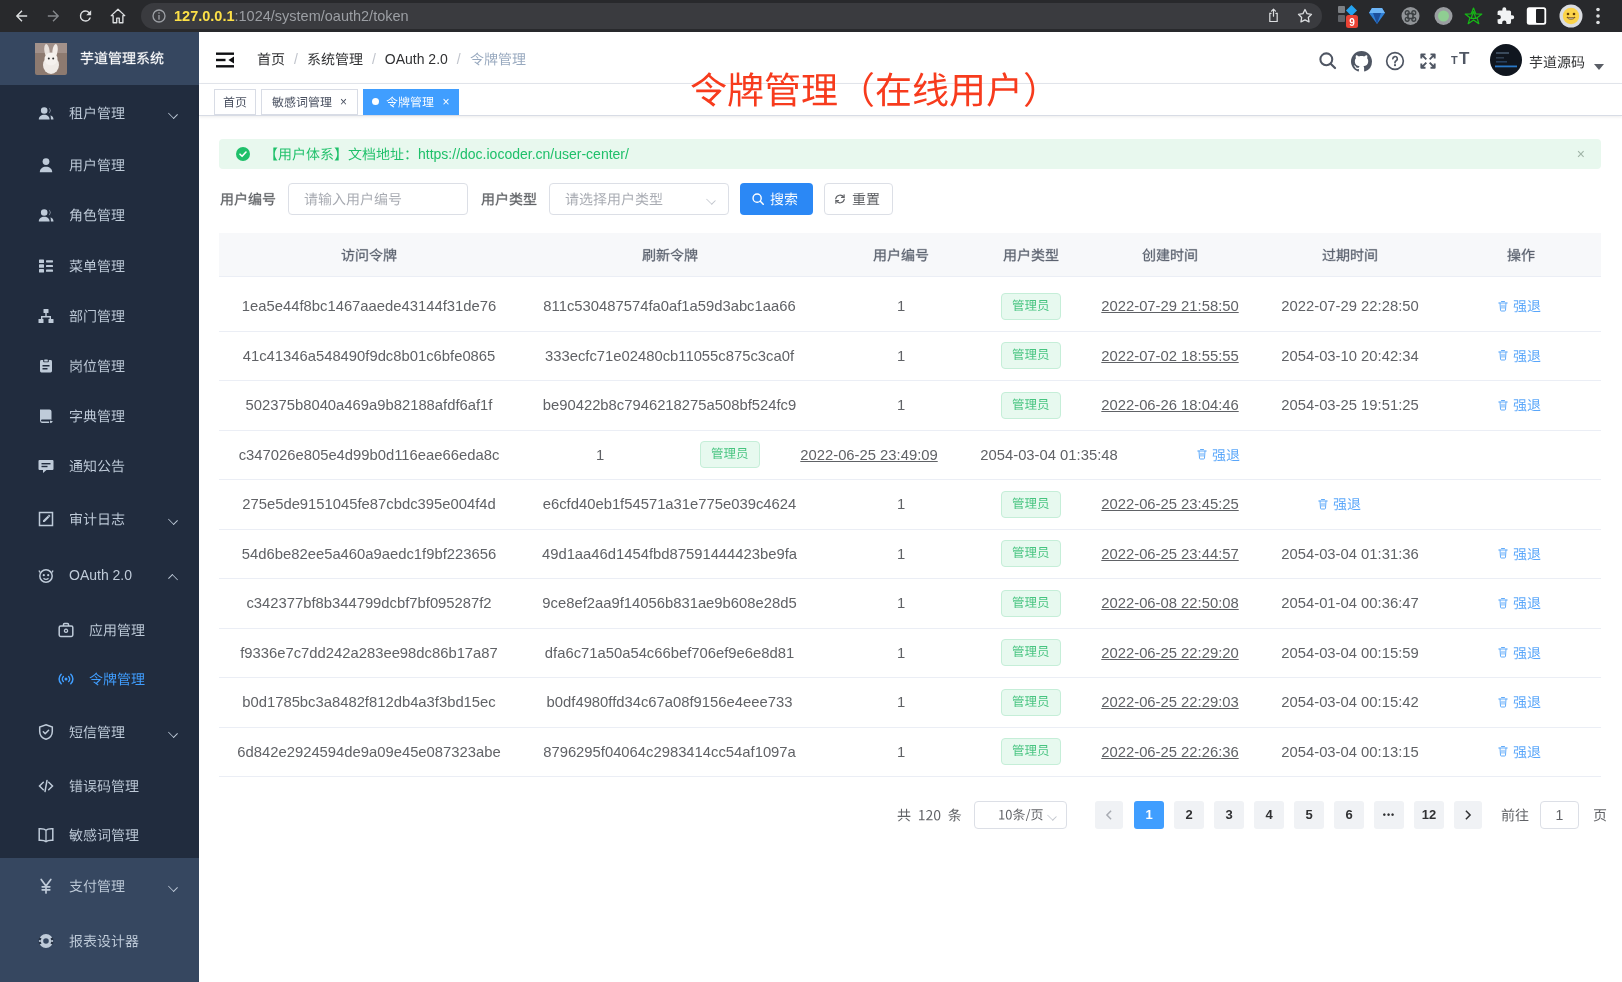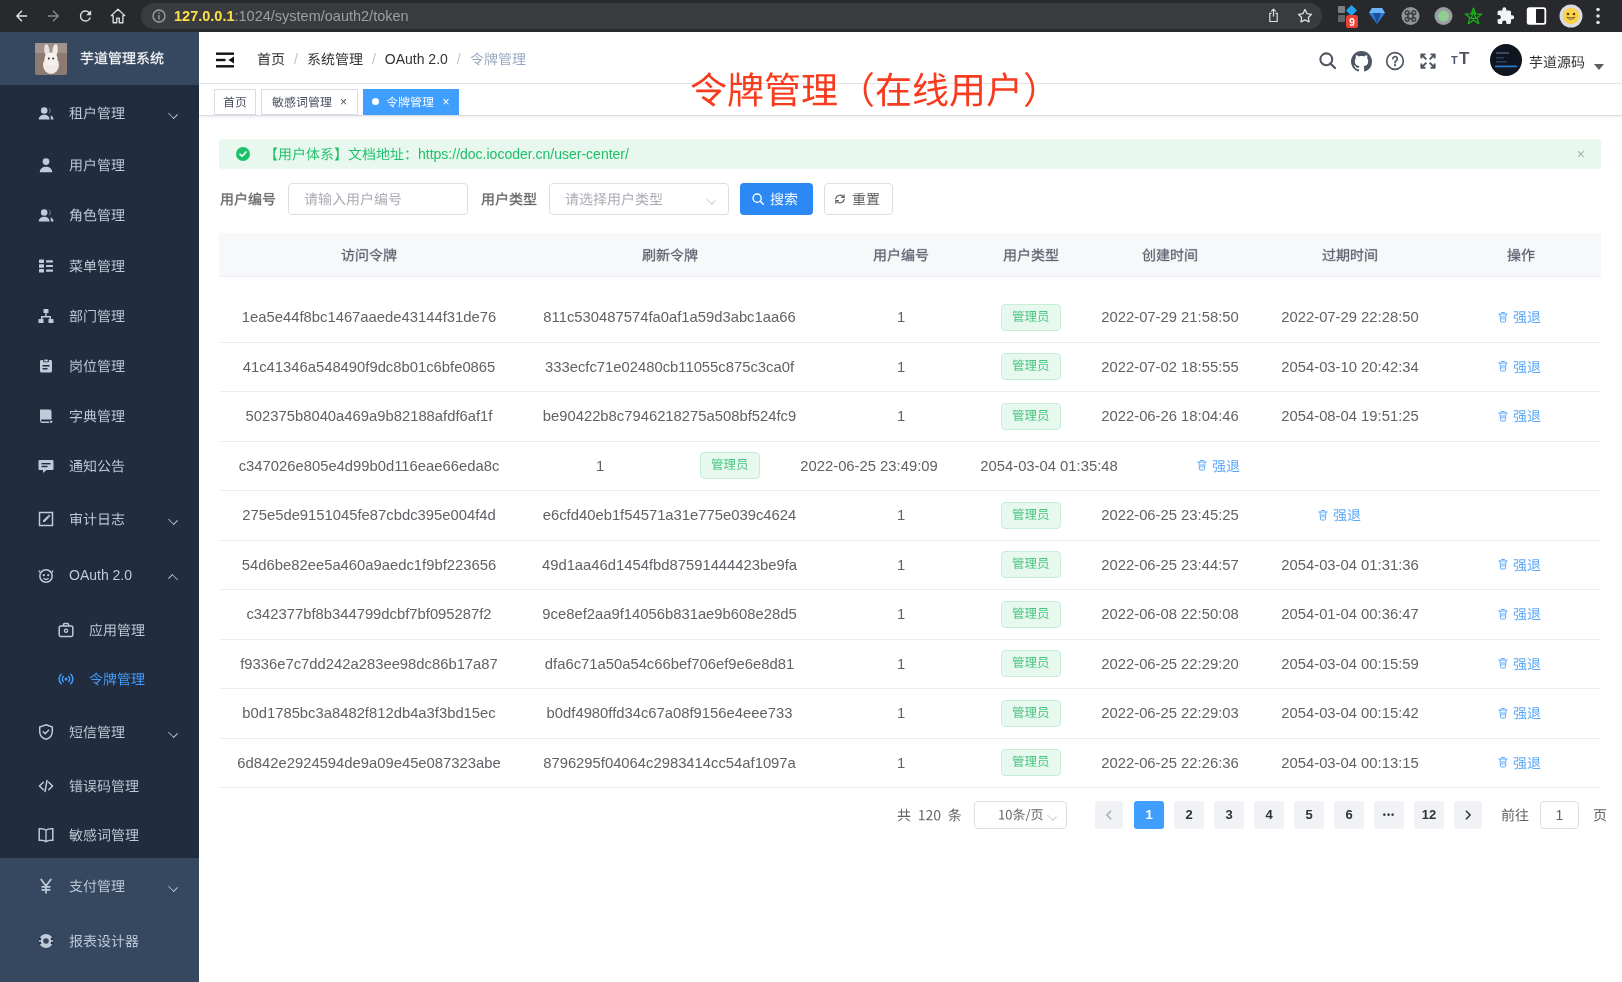--- a/index.html
+++ b/index.html
@@ -55,22 +55,22 @@
 .flabel { position:absolute; top:183px; height:32px; line-height:32px; font-size:14px; font-weight:700; color:#606266; }
 .finput { position:absolute; top:183px; height:32px; border:1px solid #dcdfe6; border-radius:4px; background:#fff; font-size:14px; color:#a8abb2; line-height:30px; padding-left:15px; }
 .btn { position:absolute; top:183px; height:32px; border-radius:4px; font-size:14px; display:flex; align-items:center; justify-content:center; }
 #btn-search { left:740px; width:73px; background:#2b88f5; color:#fff; }
 #btn-reset { left:824px; width:69px; background:#fff; border:1px solid #dcdfe6; color:#606266; }
 .btn svg { margin-right:5px; }
 
 
 #thead { position:absolute; left:219px; top:233px; width:1382px; height:44px; background:#f7f8fa; border-bottom:1px solid #ebeef5; display:flex; font-weight:700; color:#5c6370; font-size:14px; }
 #thead > div, .trow > div { display:flex; align-items:center; justify-content:center; }
-.c1{width:300px;} .c2{width:301px;} .c3{width:162px;} .c4{width:98px;} .c5{width:180px;} .c6{width:180px;} .c7{width:161px;}
-#tbody { position:absolute; left:219px; top:293px; width:1382px; }
+.c1{width:300px;} .c2{width:301px;} .c3{width:162px;} .c4{width:98px;} .c5{width:180px;text-decoration:underline;} .c6{width:180px;} .c7{width:161px;}
+#tbody { position:absolute; left:219px; top:282px; width:1382px; }
 .trow { display:flex; height:49.5px; border-bottom:1px solid #ebeef5; color:#606266; font-size:14.8px; }
 .tagadm { display:inline-block; height:27px; line-height:25px; padding:0 10px; border:1px solid #c5eed8; background:#e7f9ef; color:#47c480; border-radius:4px; font-size:12.5px; }
 .oplink { color:#59a6fa; font-size:14px; display:flex; align-items:center; }
 .oplink svg { margin-right:4px; }
 
 
 .pg { position:absolute; top:801px; height:28px; font-size:14px; color:#606266; }
 .pgbtn { position:absolute; top:801px; height:28px; width:30px; border-radius:3px; background:#f0f2f5; color:#303133; font-size:13px; font-weight:700; text-align:center; line-height:28px; }
 .pgbtn.blue { background:#409eff; color:#fff; font-weight:700; }
 </style>
@@ -702,21 +702,21 @@
       <div class="c2">be90422b8c7946218275a508bf524fc9</div>
       <div class="c3">1</div>
       <div class="c4">
         <span class="tagadm"><svg style="vertical-align:-0.12em" width="37.5" height="12.5" viewBox="0 -880 3000 1000" fill="rgb(71, 196, 128)">
             <path transform="translate(0,0)" d="M211 -438V81H287V47H771V79H845V-168H287V-237H792V-438ZM771 -12H287V-109H771ZM440 -623C451 -603 462 -580 471 -559H101V-394H174V-500H839V-394H915V-559H548C539 -584 522 -614 507 -637ZM287 -380H719V-294H287ZM167 -844C142 -757 98 -672 43 -616C62 -607 93 -590 108 -580C137 -613 164 -656 189 -703H258C280 -666 302 -621 311 -592L375 -614C367 -638 350 -672 331 -703H484V-758H214C224 -782 233 -806 240 -830ZM590 -842C572 -769 537 -699 492 -651C510 -642 541 -626 554 -616C575 -640 595 -669 612 -702H683C713 -665 742 -618 755 -589L816 -616C805 -640 784 -672 761 -702H940V-758H638C648 -781 656 -805 663 -829Z"></path>
             <path transform="translate(1000,0)" d="M476 -540H629V-411H476ZM694 -540H847V-411H694ZM476 -728H629V-601H476ZM694 -728H847V-601H694ZM318 -22V47H967V-22H700V-160H933V-228H700V-346H919V-794H407V-346H623V-228H395V-160H623V-22ZM35 -100 54 -24C142 -53 257 -92 365 -128L352 -201L242 -164V-413H343V-483H242V-702H358V-772H46V-702H170V-483H56V-413H170V-141C119 -125 73 -111 35 -100Z"></path>
             <path transform="translate(2000,0)" d="M268 -730H735V-616H268ZM190 -795V-551H817V-795ZM455 -327V-235C455 -156 427 -49 66 22C83 38 106 67 115 84C489 0 535 -129 535 -234V-327ZM529 -65C651 -23 815 42 898 84L936 20C850 -21 685 -82 566 -120ZM155 -461V-92H232V-391H776V-99H856V-461Z"></path>
           </svg></span>
       </div>
       <div class="c5">2022-06-26 18:04:46</div>
-      <div class="c6">2054-08-04 19:51:25</div>
+      <div class="c6">2054-03-25 19:51:25</div>
       <div class="c7">
         <span class="oplink">
           <svg width="12" height="12" viewBox="0 0 24 24" style="position:relative;top:-0.5px">
             <path d="M9 3h6M3.5 6h17M6 6l1 14.2a1.8 1.8 0 0 0 1.8 1.8h6.4a1.8 1.8 0 0 0 1.8-1.8L18 6M10 10.5v6M14 10.5v6" fill="none" stroke="#59a6fa" stroke-width="1.9" stroke-linecap="round"></path>
           </svg>
           <svg style="vertical-align:-0.12em" width="28.0" height="14" viewBox="0 -880 2000 1000" fill="rgb(89, 166, 250)">
             <path transform="translate(0,0)" d="M517 -723H807V-600H517ZM448 -787V-537H628V-447H427V-178H628V-32L381 -18L392 55C519 46 698 33 871 19C884 44 894 68 900 88L965 59C944 -1 891 -92 839 -160L778 -134C797 -107 817 -77 836 -46L699 -37V-178H906V-447H699V-537H879V-787ZM493 -384H628V-241H493ZM699 -384H837V-241H699ZM85 -564C77 -469 62 -344 47 -267H91L287 -266C275 -92 262 -23 243 -4C234 6 225 7 209 7C192 7 148 6 103 2C115 21 123 51 124 72C170 75 216 75 240 73C269 71 288 64 305 43C333 13 348 -74 361 -302C363 -312 364 -335 364 -335H127C133 -384 140 -441 146 -495H368V-787H58V-718H298V-564Z"></path>
             <path transform="translate(1000,0)" d="M80 -760C135 -711 199 -641 227 -595L288 -640C257 -686 191 -753 138 -800ZM780 -580V-483H467V-580ZM780 -639H467V-733H780ZM384 -83C404 -96 435 -107 644 -166C642 -180 640 -209 641 -229L467 -184V-420H853V-795H391V-216C391 -174 367 -154 350 -145C362 -131 379 -101 384 -83ZM560 -350C667 -273 796 -160 856 -86L912 -130C878 -170 825 -219 767 -267C821 -298 882 -339 933 -378L873 -422C835 -388 773 -341 719 -306C683 -336 646 -364 611 -388ZM259 -484H52V-414H188V-105C143 -88 92 -48 41 2L87 64C141 3 193 -50 229 -50C252 -50 284 -21 326 3C395 43 482 53 600 53C696 53 871 47 943 43C945 22 956 -13 964 -32C867 -21 718 -14 602 -14C493 -14 407 -21 342 -56C304 -78 281 -97 259 -107Z"></path>
           </svg>
         </span>

